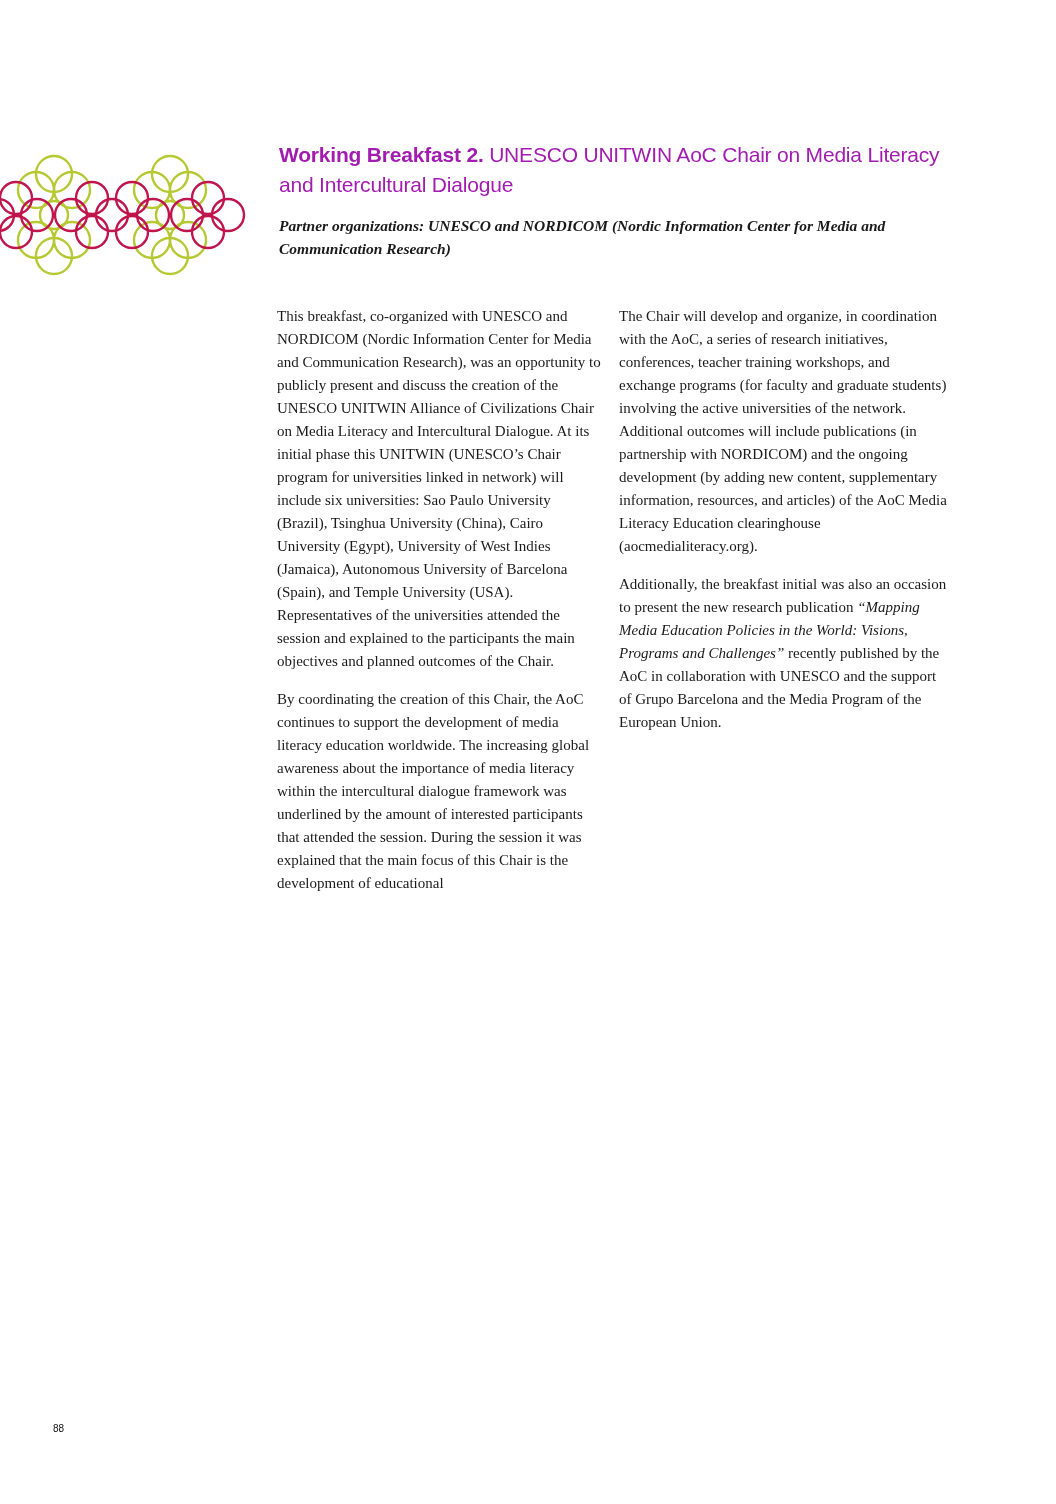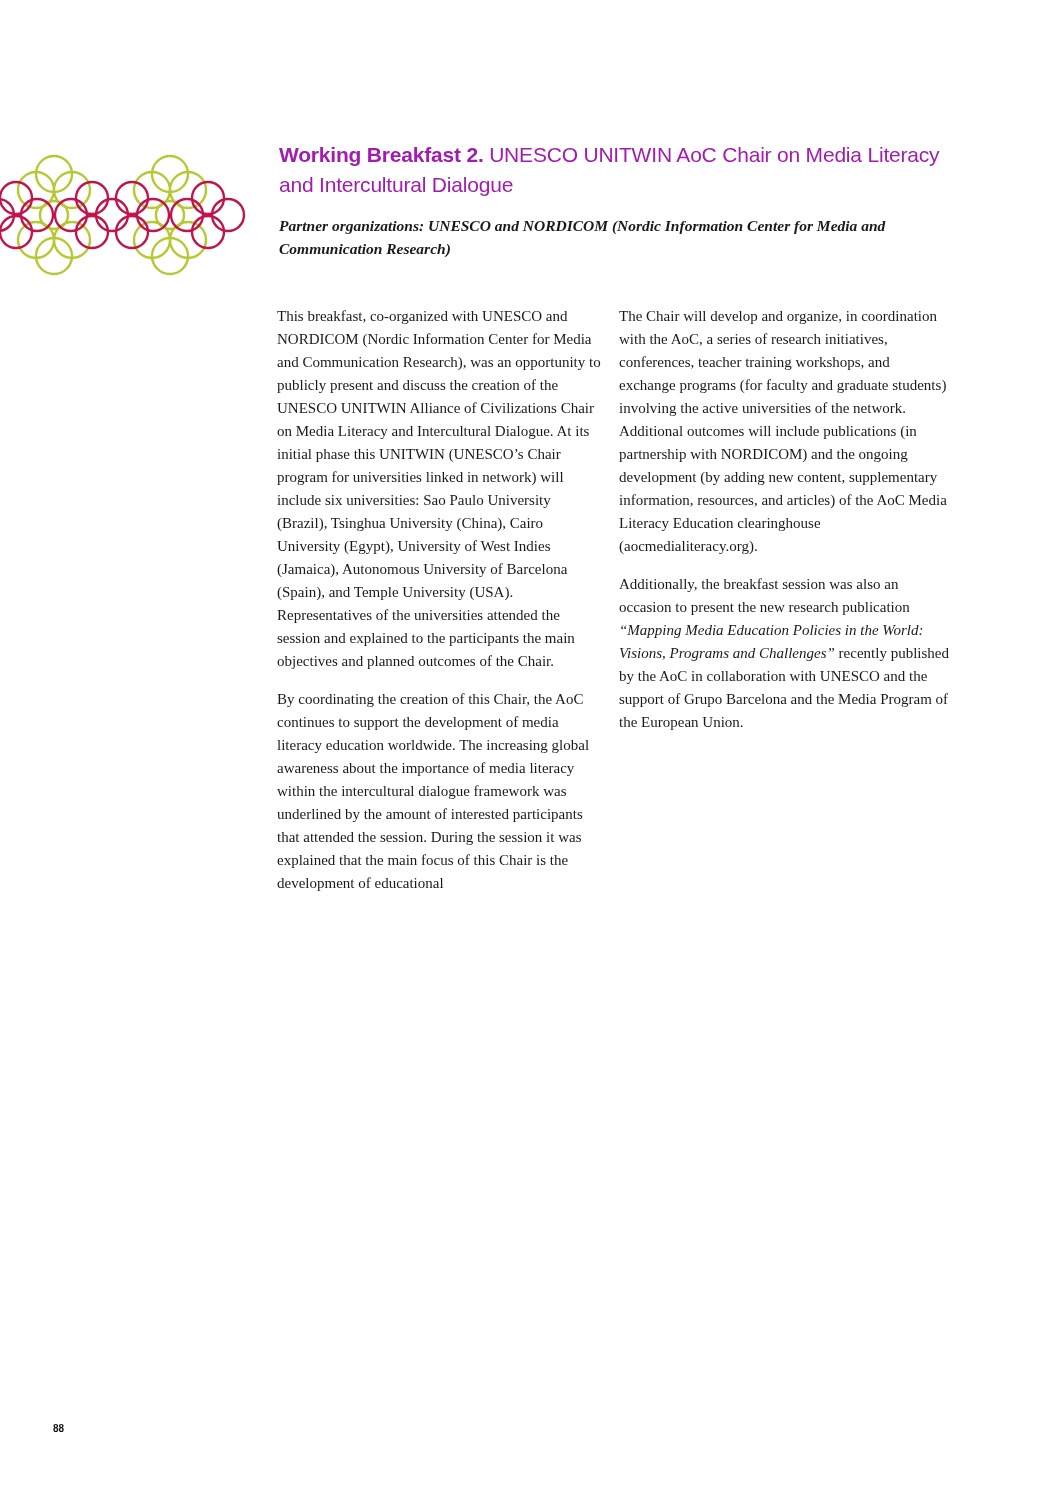--- a/index.html
+++ b/index.html
@@ -5,21 +5,21 @@
   html, body { margin: 0; padding: 0; background: #ffffff; }
   body { width: 1056px; height: 1504px; position: relative; overflow: hidden; font-family: "Liberation Serif", serif; color: #1a1a1a; }
   .ornament { position: absolute; left: 0; top: 140px; width: 260px; height: 150px; }
   .title { position: absolute; left: 279px; top: 140px; width: 680px; font-family: "Liberation Sans", sans-serif; font-size: 21px; line-height: 30px; color: #a21caf; letter-spacing: -0.2px; }
   .title .bold { font-weight: bold; }
   .subtitle { position: absolute; left: 279px; top: 214px; width: 680px; font-family: Liberation Serif, serif; font-style: italic; font-weight: bold; font-size: 15.5px; line-height: 23px; color: #1a1a1a; }
   .col { position: absolute; top: 273px; width: 325px; font-size: 15px; line-height: 23px; margin-top: 32px; }
   .col p { margin: 0 0 15px 0; }
   .col-left { left: 277px; }
   .col-right { left: 619px; width: 330px; }
-  .page-number { position: absolute; left: 53px; top: 1423px; font-family: "Liberation Sans", sans-serif; font-size: 10px; font-weight: bold; color: #111; }
+  .page-number { position: absolute; left: 53px; top: 1423px; font-family: "Liberation Sans", sans-serif; font-size: 10px; font-weight: normal; color: #111; }
 </style>
 </head>
 <body>
 
 <svg class="ornament" viewBox="0 0 260 150" xmlns="http://www.w3.org/2000/svg">
   <g fill="none" stroke-width="2.4">
     <g stroke="#b6c832">
       <circle cx="54" cy="34" r="18"></circle>
         <circle cx="36" cy="50" r="18"></circle>
         <circle cx="72" cy="50" r="18"></circle>
@@ -59,16 +59,16 @@
 
 <div class="subtitle">Partner organizations: UNESCO and NORDICOM (Nordic Information Center for Media and Communication Research)</div>
 
 <div class="col col-left">
   <p>This breakfast, co-organized with UNESCO and NORDICOM (Nordic Information Center for Media and Communication Research), was an opportunity to publicly present and discuss the creation of the UNESCO UNITWIN Alliance of Civilizations Chair on Media Literacy and Intercultural Dialogue. At its initial phase this UNITWIN (UNESCO’s Chair program for universities linked in network) will include six universities: Sao Paulo University (Brazil), Tsinghua University (China), Cairo University (Egypt), University of West Indies (Jamaica), Autonomous University of Barcelona (Spain), and Temple University (USA). Representatives of the universities attended the session and explained to the participants the main objectives and planned outcomes of the Chair.</p>
   <p>By coordinating the creation of this Chair, the AoC continues to support the development of media literacy education worldwide. The increasing global awareness about the importance of media literacy within the intercultural dialogue framework was underlined by the amount of interested participants that attended the session. During the session it was explained that the main focus of this Chair is the development of educational</p>
 </div>
 
 <div class="col col-right">
   <p>The Chair will develop and organize, in coordination with the AoC, a series of research initiatives, conferences, teacher training workshops, and exchange programs (for faculty and graduate students) involving the active universities of the network. Additional outcomes will include publications (in partnership with NORDICOM) and the ongoing development (by adding new content, supplementary information, resources, and articles) of the AoC Media Literacy Education clearinghouse (aocmedialiteracy.org).</p>
-  <p><span>Additionally, the breakfast session was also an occasion to present the new research publication </span><i>“Mapping Media Education Policies in the World: Visions, Programs and Challenges”</i><span> recently published by the AoC in collaboration with UNESCO and the support of Grupo Barcelona and the Media Program of the European Union.</span></p>
+  <p><span>Additionally, the breakfast initial was also an occasion to present the new research publication </span><i>“Mapping Media Education Policies in the World: Visions, Programs and Challenges”</i><span> recently published by the AoC in collaboration with UNESCO and the support of Grupo Barcelona and the Media Program of the European Union.</span></p>
 </div>
 
 <div class="page-number">88</div>
 
 </body></html>

